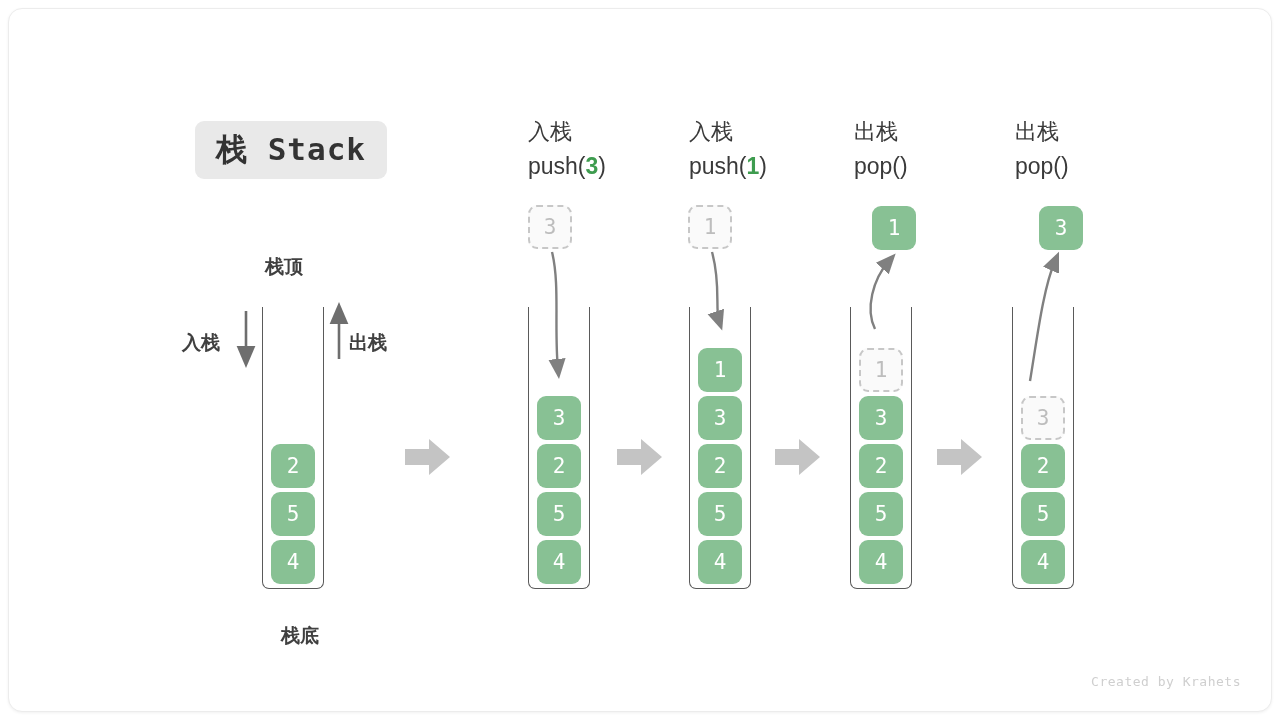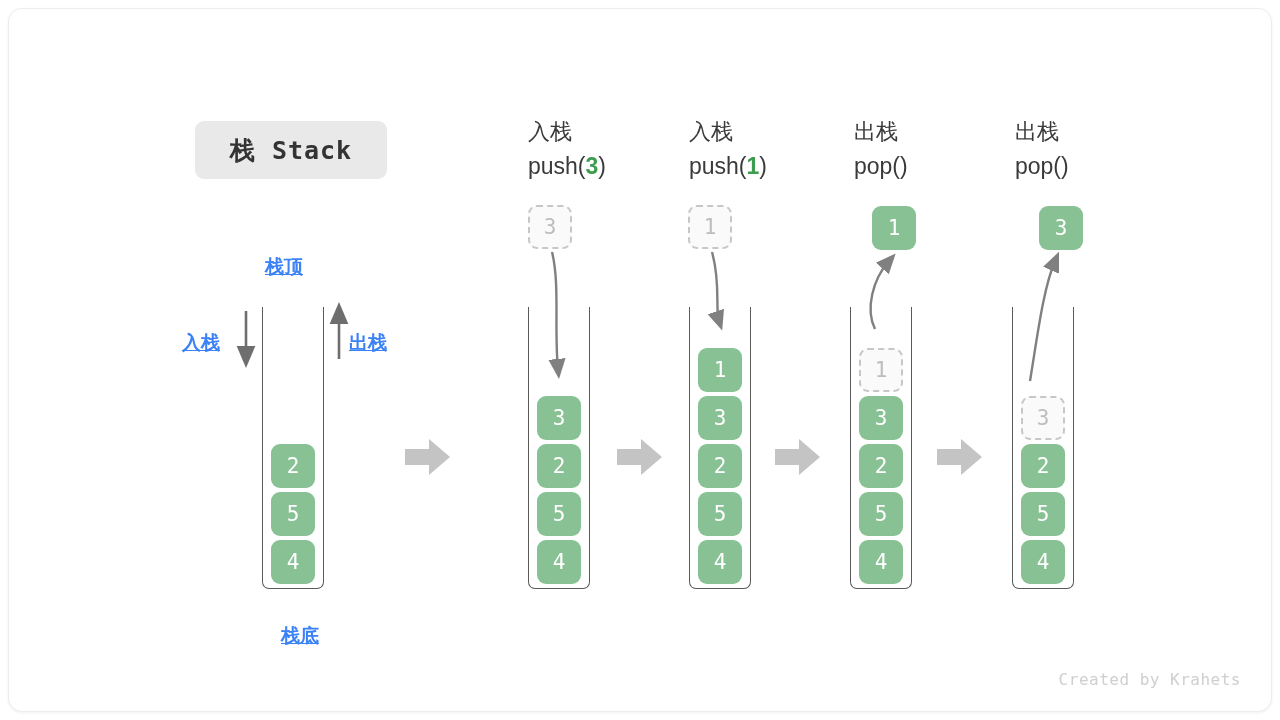--- a/index.html
+++ b/index.html
@@ -8,21 +8,21 @@
   #card{position:absolute;left:8px;top:8px;width:1264px;height:704px;
         background:#fff;border:1px solid #ececec;border-radius:14px;
         box-shadow:0 1px 3px rgba(0,0,0,.06);box-sizing:border-box;}
 
   .stage{position:absolute;left:0;top:0;width:100%;height:100%;}
 
   
   #title-badge{position:absolute;left:186px;top:112px;width:192px;height:58px;
         background:#e9e9e9;border-radius:9px;display:flex;align-items:center;justify-content:center;}
   #title-badge .t{font-family:"DejaVu Sans Mono","Liberation Mono",monospace;
-        font-size:25px;font-weight:bold;color:#333;letter-spacing:1px;}
+        font-size:31px;font-weight:bold;color:#333;letter-spacing:1px;}
 
   
   .col-head{position:absolute;width:190px;text-align:left;}
   .col-head .l1{font-size:22px;color:#3a3a3a;line-height:34px;white-space:nowrap;
         font-family:"Liberation Sans","DejaVu Sans",sans-serif;}
   .col-head .l2{font-size:23px;color:#3a3a3a;line-height:34px;white-space:nowrap;
         font-family:Liberation Sans, sans-serif;}
   .col-head .l2 .arg{color:#3e9c4f;font-weight:bold;}
 
   
@@ -36,27 +36,27 @@
   .cell{width:44px;height:44px;border-radius:9px;background:#88c194;
         display:flex;align-items:center;justify-content:center;
         color:#fff;font-size:21px;font-family:"DejaVu Sans Mono","Liberation Mono",monospace;
         flex:none;box-sizing:border-box;}
   .cell.ghost{background:#fafafa;border:2px dashed #c7c7c7;color:#bdbdbd;}
 
   
   .float-cell{position:absolute;}
 
   
-  .lbl{position:absolute;font-size:19px;font-weight:bold;color:#3b82f6;white-space:nowrap;text-decoration:underline;}
+  .lbl{position:absolute;font-size:19px;font-weight:bold;color:#404040;white-space:nowrap;}
 
   
   .sep{position:absolute;width:46px;height:40px;}
 
   
-  #credit{position:absolute;right:30px;bottom:22px;font-size:16px;color:#cfcfcf;
+  #credit{position:absolute;right:30px;bottom:22px;font-size:13px;color:#cfcfcf;
         font-family:"DejaVu Sans Mono","Liberation Mono",monospace;letter-spacing:.5px;}
 
   svg{overflow:visible;}
 </style>
 </head>
 <body>
 
 <div id="card">
  <div class="stage">
 

